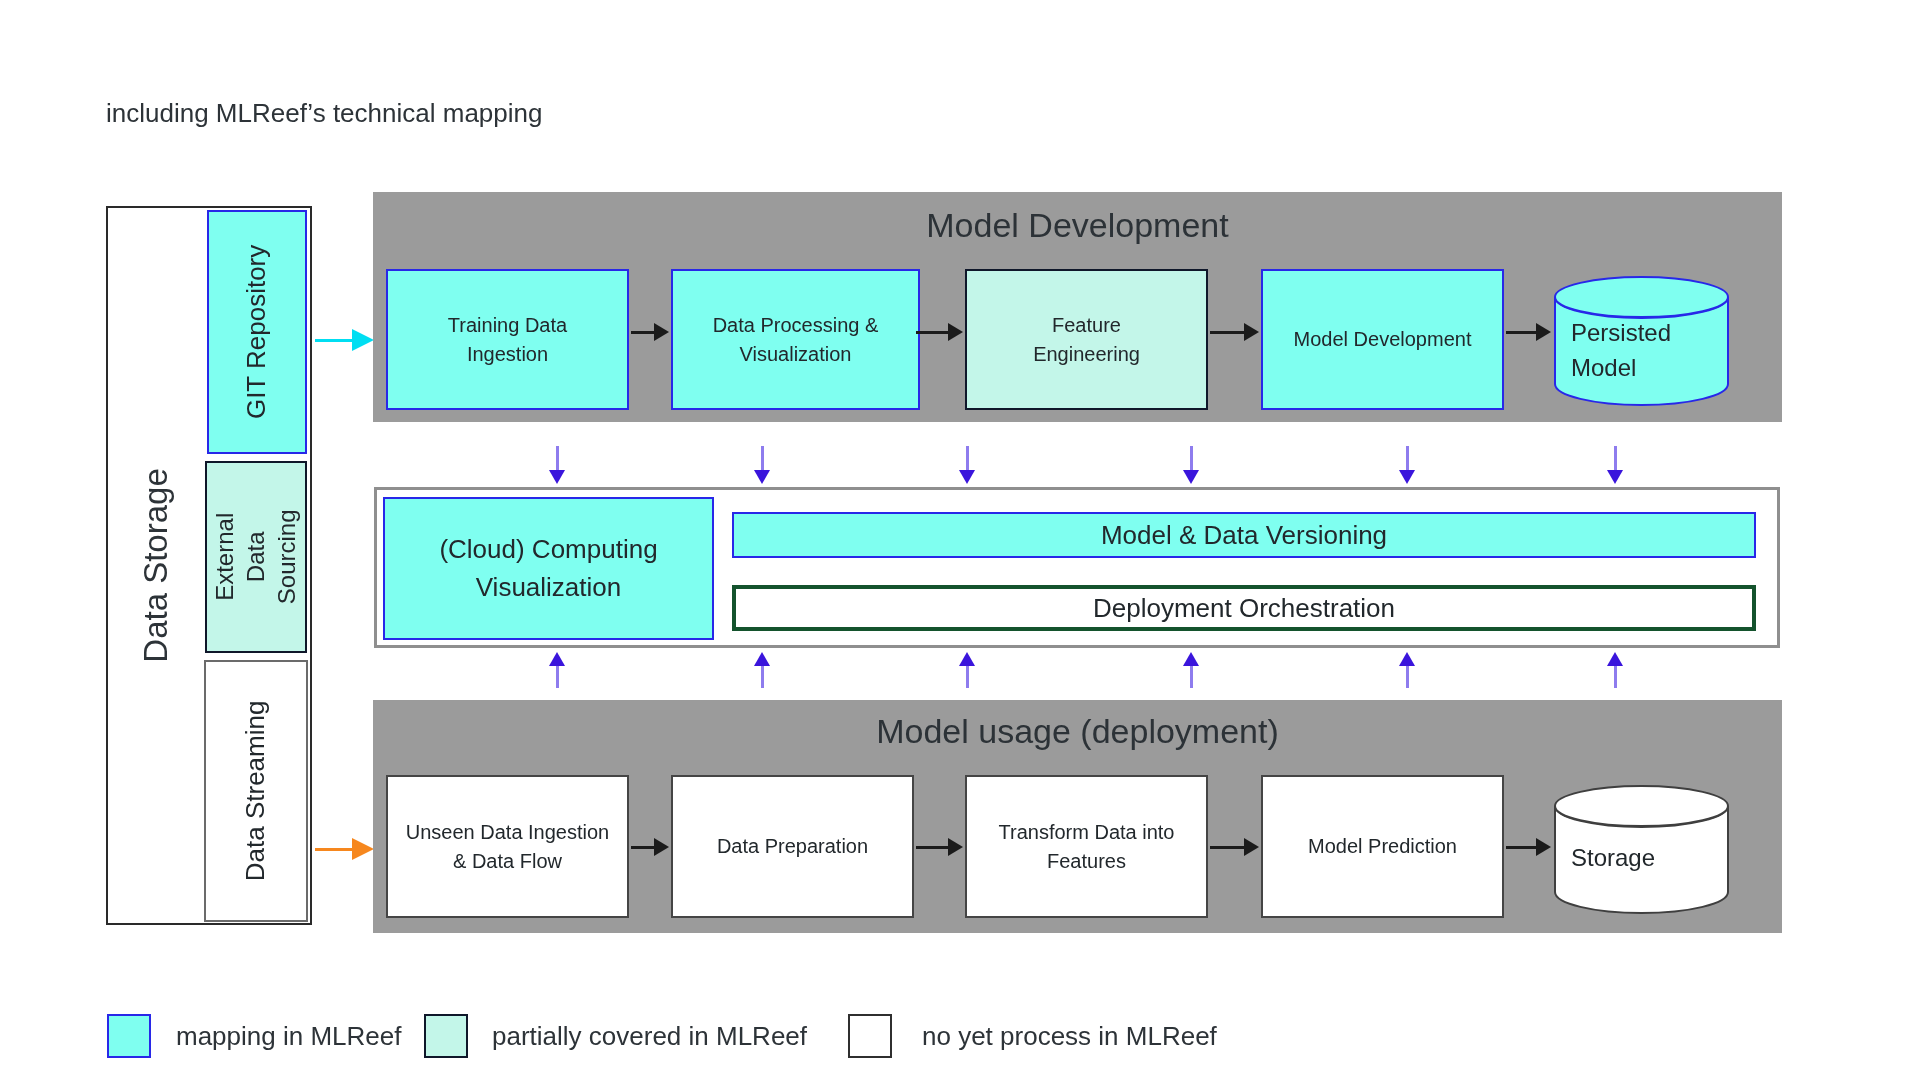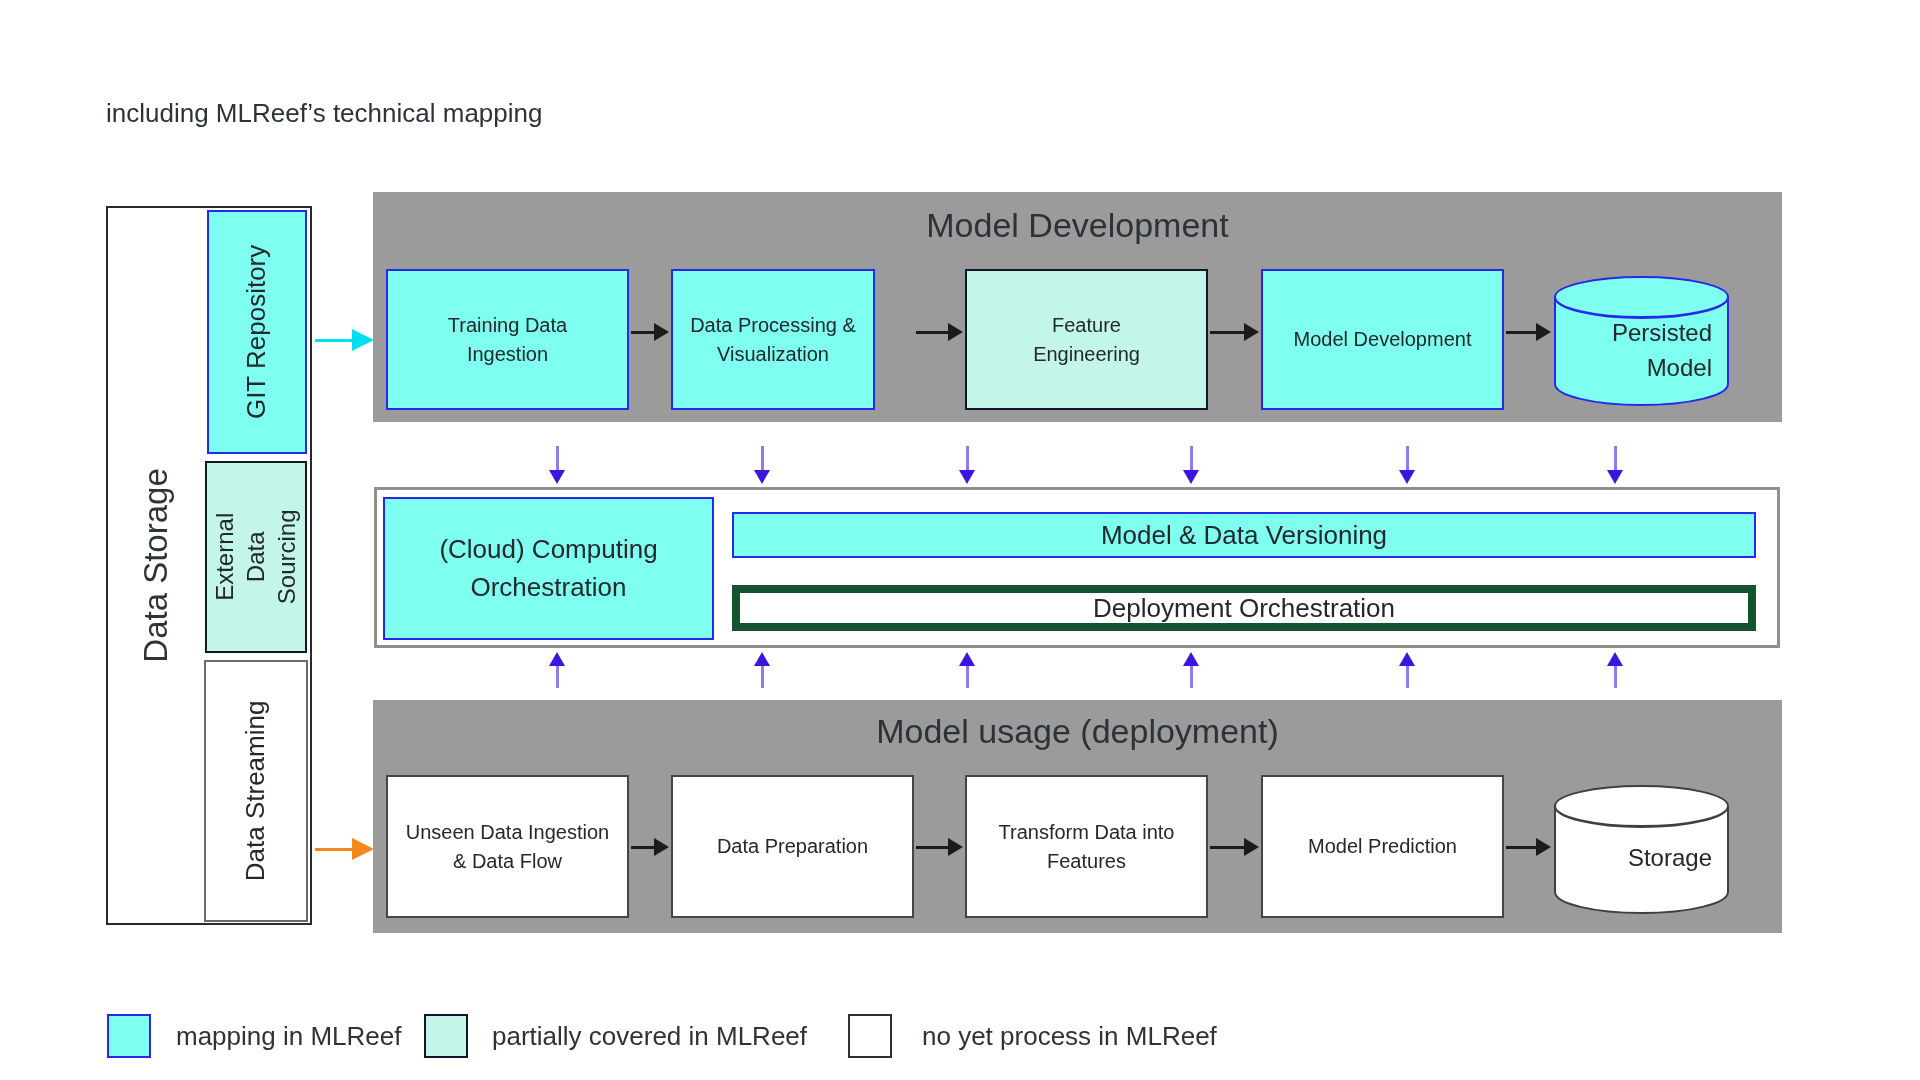--- a/index.html
+++ b/index.html
@@ -23,25 +23,25 @@
   .ds-outer{position:absolute;left:106px;top:206px;width:206px;height:719px;background:#fff;border:2px solid #2a2a2a;}
   .vbox{position:absolute;display:flex;align-items:center;justify-content:center;}
   .vtext{transform:rotate(-90deg);text-align:center;line-height:1.3;}
   .nowrap{white-space:nowrap;}
   .ds-label{font-size:33px;color:#2d3338;}
   .vsub{font-size:26px;color:#22282c;}
   .streaming{border:2px solid #6b6b6b;background:#fff;}
 
   .mid{position:absolute;left:374px;top:487px;width:1406px;height:161px;background:#fff;border:3px solid #8f8f8f;}
   .bar{position:absolute;display:flex;align-items:center;justify-content:center;font-size:26px;color:#22282c;}
-  .bar.do{background:#fff;border:8px solid #14532d;}
+  .bar.do{background:#fff;border:4px solid #14532d;}
 
   .cyl{position:absolute;}
   .cyl svg{position:absolute;left:0;top:0;}
-  .cyl-label{position:absolute;left:18px;right:18px;text-align:right;font-size:24px;line-height:1.45;color:#22282c;}
+  .cyl-label{position:absolute;left:18px;right:18px;text-align:left;font-size:24px;line-height:1.45;color:#22282c;}
 
   .harrow{position:absolute;display:flex;align-items:center;height:22px;}
   .harrow .stem{flex:1;height:3px;background:#1b1b1b;}
   .harrow .head{width:0;height:0;border-left:15px solid #1b1b1b;border-top:9px solid transparent;border-bottom:9px solid transparent;}
   .harrow.cyan .stem{background:#00def2;}
   .harrow.cyan .head{border-left:22px solid #00def2;border-top:11px solid transparent;border-bottom:11px solid transparent;}
   .harrow.orange .stem{background:#f6871e;}
   .harrow.orange .head{border-left:22px solid #f6871e;border-top:11px solid transparent;border-bottom:11px solid transparent;}
 
   .varrow{position:absolute;width:16px;display:flex;flex-direction:column;align-items:center;}
@@ -87,21 +87,21 @@
     <div class="band-title" style="top:14px;">Model Development</div>
 
     <div class="step covered" style="left:13px;top:77px;width:243px;height:141px;">
       <div class="lbl">Training Data Ingestion</div>
     </div>
     <div class="harrow" style="left:258px;top:129px;width:38px;">
         <i class="stem"></i>
         <i class="head"></i>
       </div>
 
-    <div class="step covered" style="left:298px;top:77px;width:204px;height:141px;">
+    <div class="step covered" style="left:298px;top:77px;width:249px;height:141px;">
       <div class="lbl" style="max-width:200px;">Data Processing &amp; Visualization</div>
     </div>
     <div class="harrow" style="left:543px;top:129px;width:47px;">
         <i class="stem"></i>
         <i class="head"></i>
       </div>
 
     <div class="step partial" style="left:592px;top:77px;width:243px;height:141px;">
       <div class="lbl" style="max-width:160px;">Feature Engineering</div>
     </div>
@@ -147,21 +147,21 @@
       <i class="stem"></i>
       <i class="head-down"></i>
     </div>
   <div class="varrow" style="left:1607px;top:446px;height:38px;">
       <i class="stem"></i>
       <i class="head-down"></i>
     </div>
 
   <div class="mid">
     <div class="step covered" style="left:6px;top:7px;width:331px;height:143px;font-size:26px;">
-      <div class="lbl" style="max-width:280px;">(Cloud) Computing Orchestration</div>
+      <div class="lbl" style="max-width:280px;">(Cloud) Computing Visualization</div>
     </div>
     <div class="bar covered" style="left:355px;top:22px;width:1024px;height:46px;">
       <span>Model &amp; Data Versioning</span>
     </div>
     <div class="bar do" style="left:355px;top:95px;width:1024px;height:46px;">
       <span>Deployment Orchestration</span>
     </div>
   </div>
 
   <div class="varrow" style="left:549px;top:652px;height:36px;">

